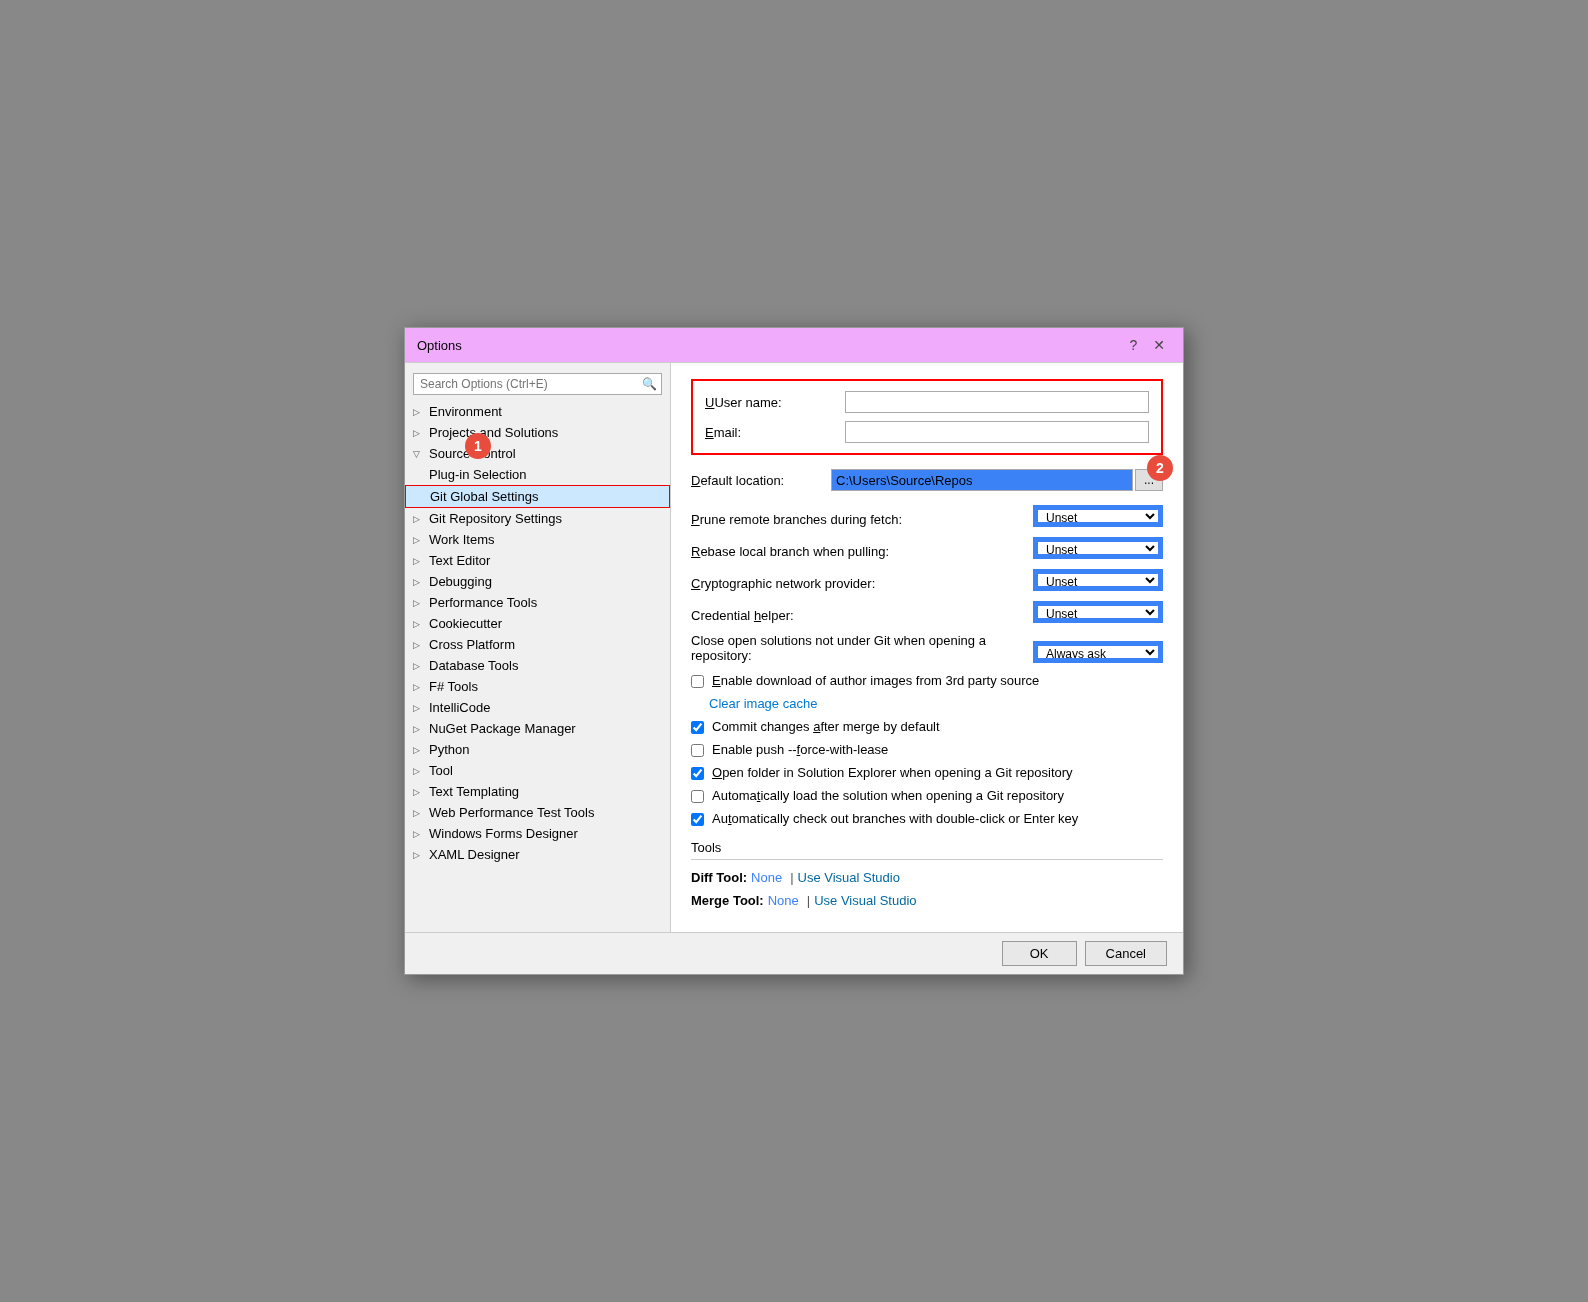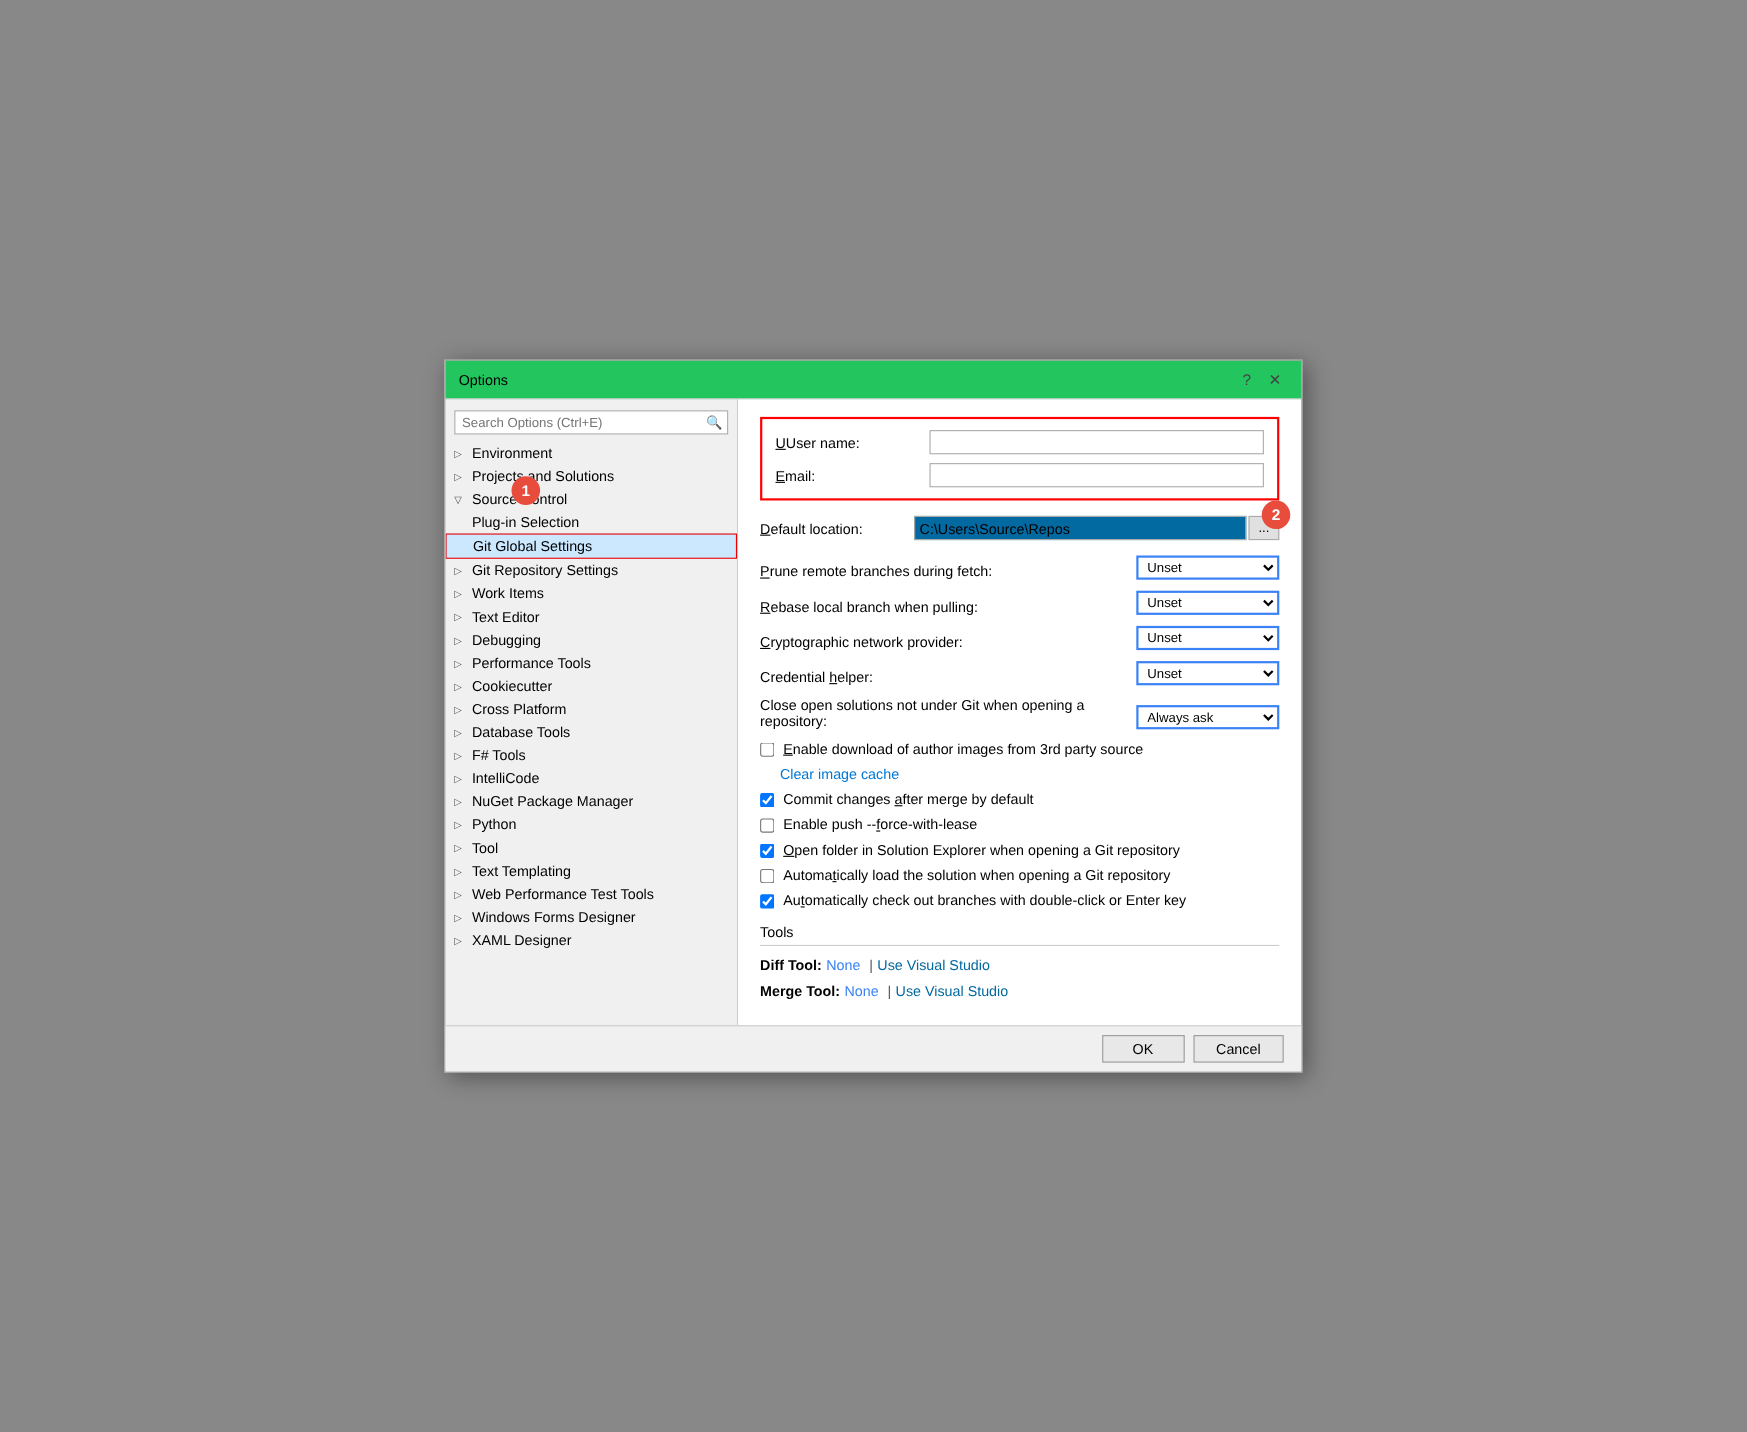--- a/index.html
+++ b/index.html
@@ -15,21 +15,21 @@
     .dialog {
       background: #f0f0f0;
       border: 1px solid #999;
       box-shadow: 4px 4px 20px rgba(0,0,0,0.4);
       width: 780px;
       min-height: 640px;
       display: flex;
       flex-direction: column;
     }
     .title-bar {
-      background: #22c55e;
+      background: #f0abfc;
       border-bottom: 1px solid #ccc;
       padding: 8px 12px;
       display: flex;
       align-items: center;
       justify-content: space-between;
     }
     .title-bar-left {
       font-size: 13px;
       font-weight: normal;
       color: #000;
@@ -156,21 +156,21 @@
       margin-bottom: 10px;
     }
     .setting-label {
       flex: 1;
       font-size: 13px;
     }
     .setting-label u { text-decoration: underline; }
     .setting-select {
       width: 130px;
       height: 22px;
-      border: 2px solid #3b82f6;
+      border: 5px solid #3b82f6;
       background: #fff;
       font-size: 12px;
       padding: 0 4px;
       cursor: pointer;
     }
     .location-row {
       display: flex;
       align-items: center;
       margin-bottom: 14px;
       position: relative;
@@ -178,21 +178,21 @@
     .location-label {
       width: 140px;
       font-size: 13px;
       flex-shrink: 0;
     }
     .location-label u { text-decoration: underline; }
     .location-input {
       flex: 1;
       height: 22px;
       border: 1px solid #aaa;
-      background: #0369a1;
+      background: #3b82f6;
       padding: 2px 4px;
       font-size: 13px;
     }
     .location-btn-wrapper {
       position: relative;
       display: inline-block;
     }
     .location-btn {
       height: 22px;
       width: 28px;

